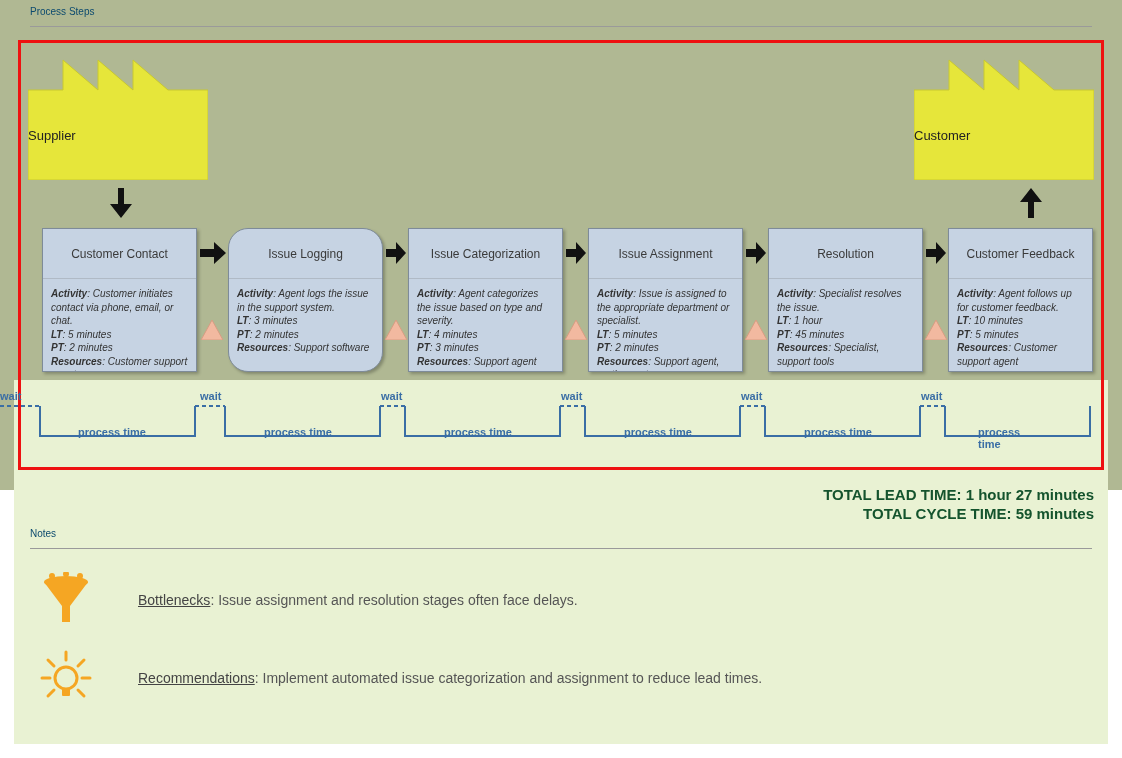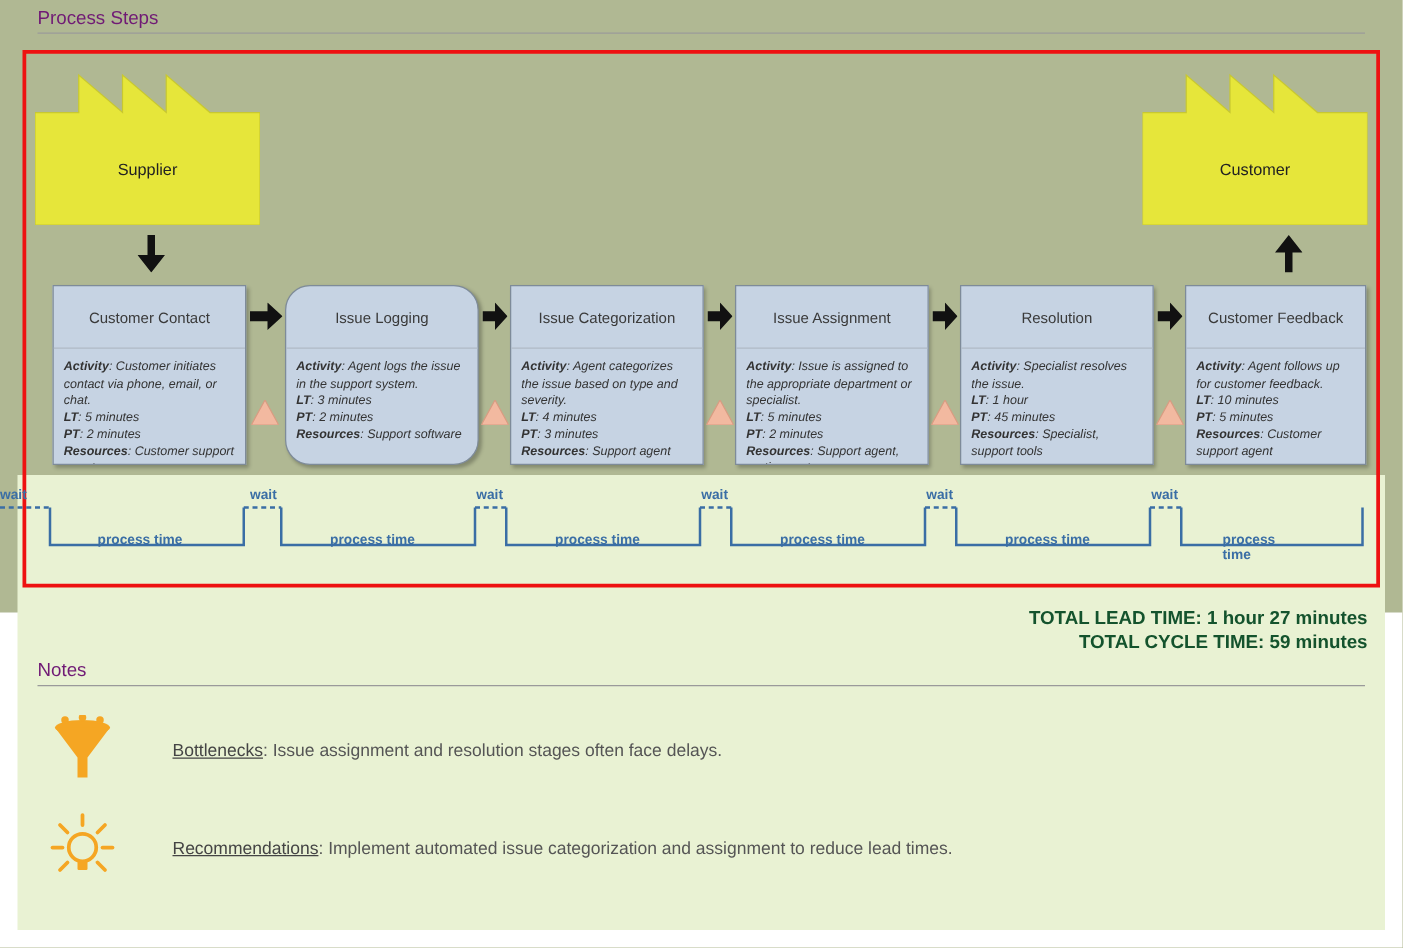--- a/index.html
+++ b/index.html
@@ -19,22 +19,22 @@
   }
   .bottom-section {
     position: absolute;
     left: 14px; top: 380px;
     width: 1094px; height: 364px;
     background: #e9f2d3;
   }
   .heading {
     position: absolute;
     left: 30px;
-    color: #701a75;
-    font-size: 15px;
+    color: #0c4a6e;
+    font-size: 10px;
   }
   .heading.proc { top: 6px; }
   .heading.notes { top: 528px; }
   .hr {
     position: absolute;
     left: 30px; width: 1062px;
     height: 1px;
     background: #9a9a9a;
   }
   .hr.h1 { top: 26px; }
@@ -51,21 +51,20 @@
   
   .factory {
     position: absolute;
     width: 180px; height: 130px;
   }
   .factory svg { width: 100%; height: 100%; }
   .factory-label {
     position: absolute;
     left: 0; top: 78px;
     width: 100%;
-    text-align: center;
     font-size: 13px;
     color: #222;
   }
 
   
   .arrow-down, .arrow-up, .arrow-right {
     position: absolute;
     color: #111;
   }
   .arrow-down svg, .arrow-up svg, .arrow-right svg { display:block; }

